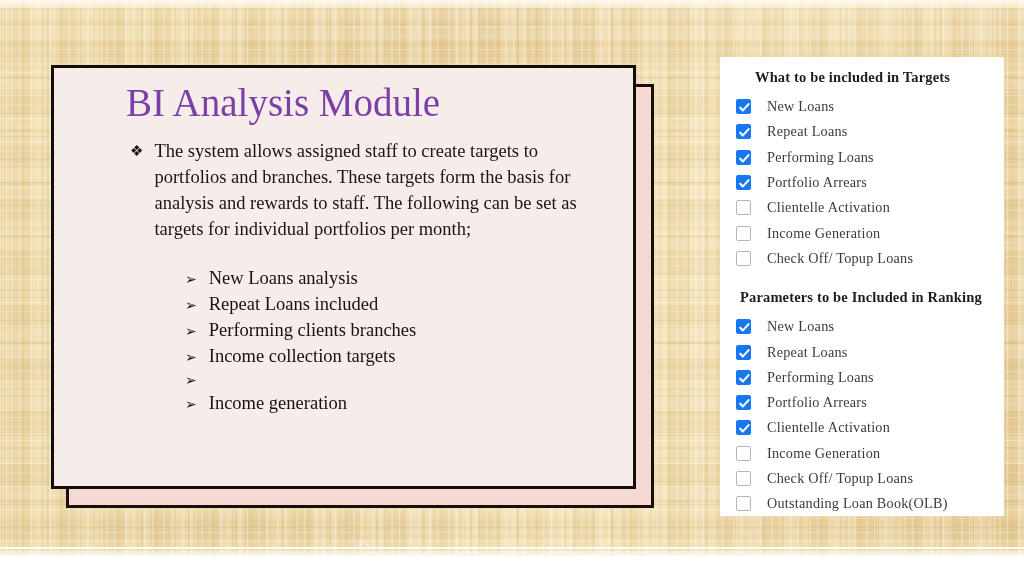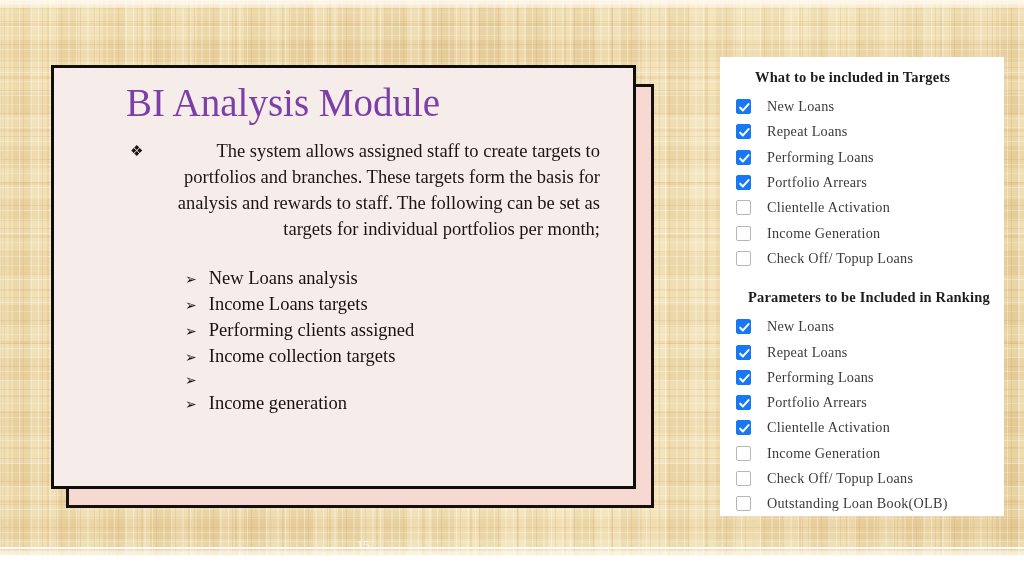--- a/index.html
+++ b/index.html
@@ -128,21 +128,21 @@
     font-size: 15px;
     line-height: 1.72;
     color: #1a1512;
   }
   #intro-text {
     flex: 1 1 auto;
     font-family: "Liberation Serif", serif;
     font-size: 18.5px;
     line-height: 1.4;
     color: #1a1512;
-    text-align: right;
+    text-align: left;
   }
 
   
   #target-list {
     position: absolute;
     left: 131px;
     top: 198px;
     margin: 0;
     padding: 0;
     list-style: none;
@@ -179,21 +179,21 @@
   .panel-section { padding: 0 0 0 16px; }
   .section-heading {
     font-family: "Liberation Serif", serif;
     font-weight: bold;
     font-size: 14.5px;
     color: #1d1d1d;
     margin: 0 0 8px 19px;
     letter-spacing: 0.15px;
     white-space: nowrap;
   }
-  #ranking-section .section-heading { margin-left: 12px; }
+  #ranking-section .section-heading { margin-left: 4px; }
 
   .check-list { margin: 0; padding: 0; list-style: none; }
   .check-row {
     display: flex;
     align-items: center;
     gap: 16px;
     height: 25.3px;
   }
   .cb {
     flex: 0 0 auto;
@@ -240,25 +240,25 @@
       <span id="intro-text">The system allows assigned staff to create targets to portfolios and branches. These targets form the basis for analysis and rewards to staff. The following can be set as targets for individual portfolios per month;</span>
     </div>
 
     <ul id="target-list">
         <li>
           <span class="arrow-bullet">➢</span>
           <span>New Loans analysis</span>
         </li>
         <li>
           <span class="arrow-bullet">➢</span>
-          <span>Income Loans targets</span>
-        </li>
-        <li>
-          <span class="arrow-bullet">➢</span>
-          <span>Performing clients assigned</span>
+          <span>Repeat Loans included</span>
+        </li>
+        <li>
+          <span class="arrow-bullet">➢</span>
+          <span>Performing clients branches</span>
         </li>
         <li>
           <span class="arrow-bullet">➢</span>
           <span>Income collection targets</span>
         </li>
         <li>
           <span class="arrow-bullet">➢</span>
         </li>
         <li>
           <span class="arrow-bullet">➢</span>

